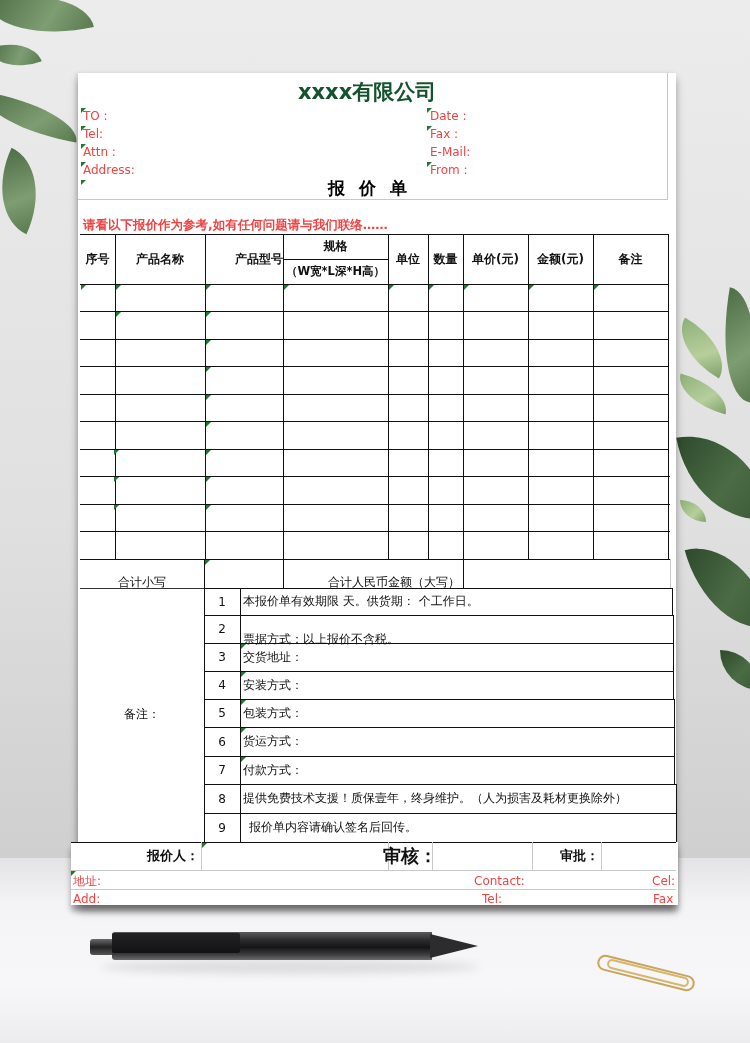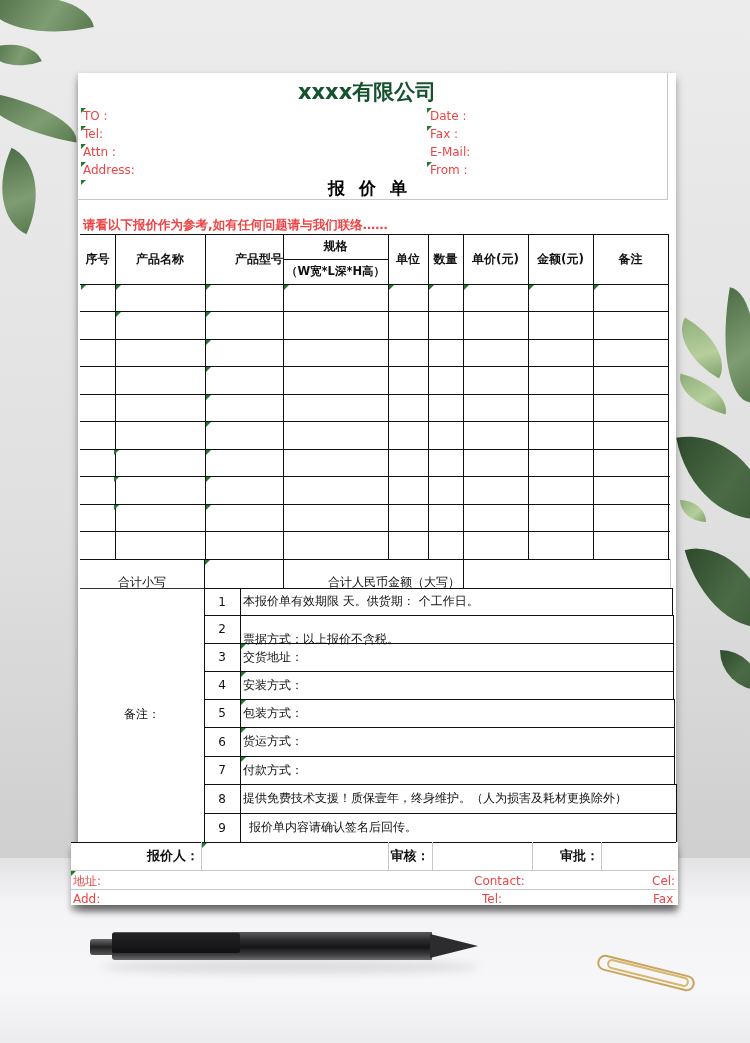--- a/index.html
+++ b/index.html
@@ -230,21 +230,21 @@
   <div class="vgray" style="left:201px;top:842px;height:28px;"></div>
   <div class="vgray" style="left:388px;top:842px;height:28px;"></div>
   <div class="vgray" style="left:432px;top:842px;height:28px;"></div>
   <div class="vgray" style="left:532px;top:842px;height:28px;"></div>
   <div class="vgray" style="left:601px;top:842px;height:28px;"></div>
   <div class="hgray" style="left:71px;top:870px;width:605px;"></div>
   <div class="hgray" style="left:71px;top:889px;width:605px;"></div>
   <div class="marker" style="left:202px;top:843px;"></div>
   <div class="cell bold" style="left:71px;top:842px;width:128px;height:28px;justify-content:flex-end;font-size:13px;">报价人：</div>
   <div class="cell" style="left:202px;top:842px;width:186px;height:28px;"></div>
-  <div class="cell bold" style="left:388px;top:842px;width:44px;height:28px;font-size:13px;">审核：</div>
+  <div class="cell bold" style="left:388px;top:842px;width:44px;height:28px;font-size:18px;">审核：</div>
   <div class="cell" style="left:432px;top:842px;width:100px;height:28px;"></div>
   <div class="cell bold" style="left:532px;top:842px;width:67px;height:28px;justify-content:flex-end;font-size:13px;">审批：</div>
   <div class="cell" style="left:601px;top:842px;width:75px;height:28px;"></div>
 </div>
 
 <div>
   <div class="marker" style="left:71px;top:871px;"></div>
   <div class="abs txt" style="left:73px;top:874px;">地址:</div>
   <div class="abs txt" style="left:474px;top:874px;">Contact:</div>
   <div class="abs txt" style="left:652px;top:874px;">Cel:</div>

